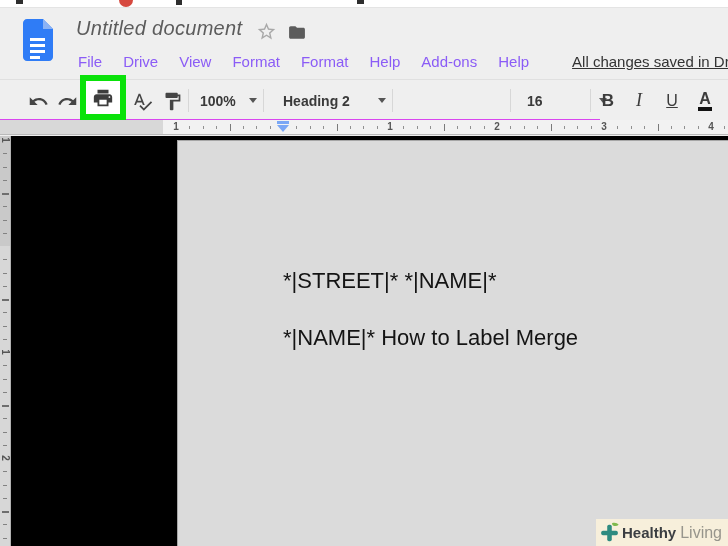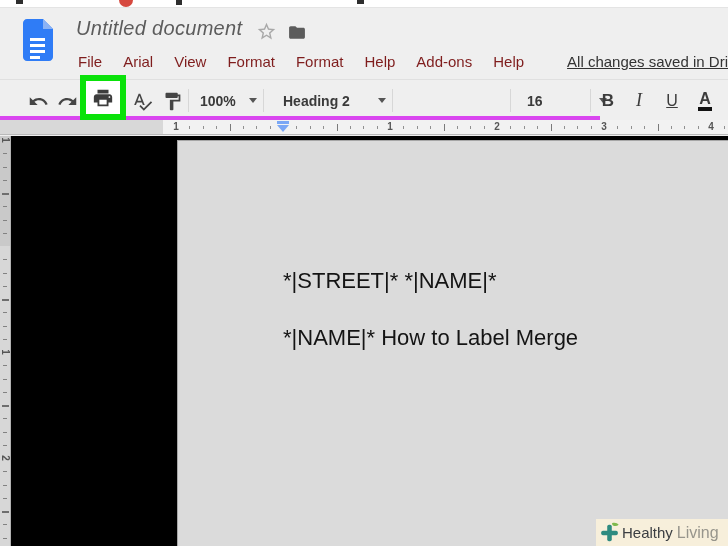--- a/index.html
+++ b/index.html
@@ -11,25 +11,25 @@
   .frag { position:absolute; top:0; background:#2e2e2e; }
   .frag-red { position:absolute; top:0; width:14px; height:7px; background:#d6493f; border-radius:0 0 7px 7px; }
 
   
   .app-header { position:absolute; left:0; top:8px; width:728px; height:72px; background:#efefef; border-bottom:1px solid #e0e0e0; }
   .docs-icon { position:absolute; left:23px; top:11px; width:30px; height:42px; }
   .doc-title { position:absolute; left:76px; top:9px; font-size:20px; font-style:italic; color:#5c5c5c; letter-spacing:.3px; cursor:text; }
   .star-ic { position:absolute; left:256px; top:13px; width:21px; height:21px; }
   .folder-ic { position:absolute; left:286px; top:15px; width:22px; height:19px; }
   .menu-row { position:absolute; left:78px; top:40px; height:26px; display:flex; align-items:center; gap:21px; }
-  .menu-item { font-size:15px; color:#7f1d1d; cursor:pointer; white-space:nowrap; }
+  .menu-item { font-size:15px; color:#8b5cf6; cursor:pointer; white-space:nowrap; }
   .save-status { font-size:15px; color:#333; text-decoration:underline; margin-left:22px; cursor:pointer; white-space:nowrap; }
 
   
-  .toolbar { position:absolute; left:0; top:81px; width:600px; height:39px; background:#efefef; border-bottom:4px solid #d946ef; }
+  .toolbar { position:absolute; left:0; top:81px; width:600px; height:39px; background:#efefef; border-bottom:1px solid #d946ef; }
   .tb-btn { position:absolute; top:8px; width:24px; height:24px; border:none; background:transparent; padding:0; cursor:pointer; display:flex; align-items:center; justify-content:center; }
   .tb-btn svg { width:21px; height:21px; fill:#454545; }
   .green-box { position:absolute; left:80px; top:-6px; width:46px; height:45px; background:#ffffff; border:6px solid #0ae20a; z-index:4; display:flex; align-items:center; justify-content:center; }
   .green-box button { border:none; background:transparent; padding:0; cursor:pointer; display:flex; }
   .green-box svg { width:22px; height:22px; fill:#3d3d3d; }
   .tb-sep { position:absolute; top:8px; width:1px; height:23px; background:#d7d7d7; }
   .dd { position:absolute; top:0; height:39px; display:flex; align-items:center; cursor:pointer; }
   .dd-label { font-size:14px; font-weight:bold; color:#3a3a3a; }
   .caret { width:0; height:0; border-left:4px solid transparent; border-right:4px solid transparent; border-top:5px solid #555; }
   .fmt-btn { position:absolute; top:0; height:39px; width:26px; border:none; background:transparent; cursor:pointer; display:flex; align-items:center; justify-content:center; color:#3c3c3c; padding:0; }
@@ -58,21 +58,21 @@
   .vnum { position:absolute; left:0; width:11px; text-align:center; font-size:10px; font-weight:bold; color:#565656; transform:translateY(-50%) rotate(90deg); }
   .page { position:absolute; left:177px; top:4px; width:551px; height:406px; background:#dbdbdb;
           border-left:1px solid #a6a6a6; border-top:1px solid #a6a6a6; box-shadow:-2px -1px 3px rgba(0,0,0,.12); cursor:text; }
   .doc-line { position:absolute; left:105px; font-size:22px; line-height:26px; color:#141414; white-space:nowrap; font-family:"Liberation Sans", sans-serif; }
   .doc-line1 { top:127px; }
   .doc-line2 { top:184px; }
 
   
   .watermark { position:absolute; right:0; bottom:0; height:27px; width:132px; background:#f7efdb; display:flex; align-items:center; padding-left:3px; }
   .wm-logo { width:21px; height:21px; margin-right:2px; }
-  .wm-bold { font-size:15px; font-weight:normal; color:#3b3e42; }
+  .wm-bold { font-size:15px; font-weight:bold; color:#3b3e42; }
   .wm-light { font-size:16px; color:#97958c; margin-left:4px; }
 </style>
 </head>
 <body>
 
 <div class="screen">
 
   <div class="top-strip">
     <div class="frag" style="left:16px;width:7px;height:4px;"></div>
     <div class="frag-red" style="left:119px;"></div>
@@ -97,21 +97,21 @@
         <path d="M22 9.24l-7.19-.62L12 2 9.19 8.63 2 9.24l5.46 4.73L5.82 21 12 17.27 18.18 21l-1.63-7.03L22 9.24zM12 15.4l-3.76 2.27 1-4.28-3.32-2.88 4.38-.38L12 6.1l1.71 4.04 4.38.38-3.32 2.88 1 4.28L12 15.4z"></path>
       </svg>
     </span>
     <span class="folder-ic">
       <svg viewBox="0 0 24 24" width="22" height="19" fill="#5c5c5c">
         <path d="M10 4H4c-1.1 0-2 .9-2 2v12c0 1.1.9 2 2 2h16c1.1 0 2-.9 2-2V8c0-1.1-.9-2-2-2h-8l-2-2z"></path>
       </svg>
     </span>
     <nav class="menu-row">
       <span class="menu-item">File</span>
-      <span class="menu-item">Arial</span>
+      <span class="menu-item">Drive</span>
       <span class="menu-item">View</span>
       <span class="menu-item">Format</span>
       <span class="menu-item">Format</span>
       <span class="menu-item">Help</span>
       <span class="menu-item">Add-ons</span>
       <span class="menu-item">Help</span>
       <span class="save-status">All changes saved in Drive</span>
     </nav>
   </div>
 

